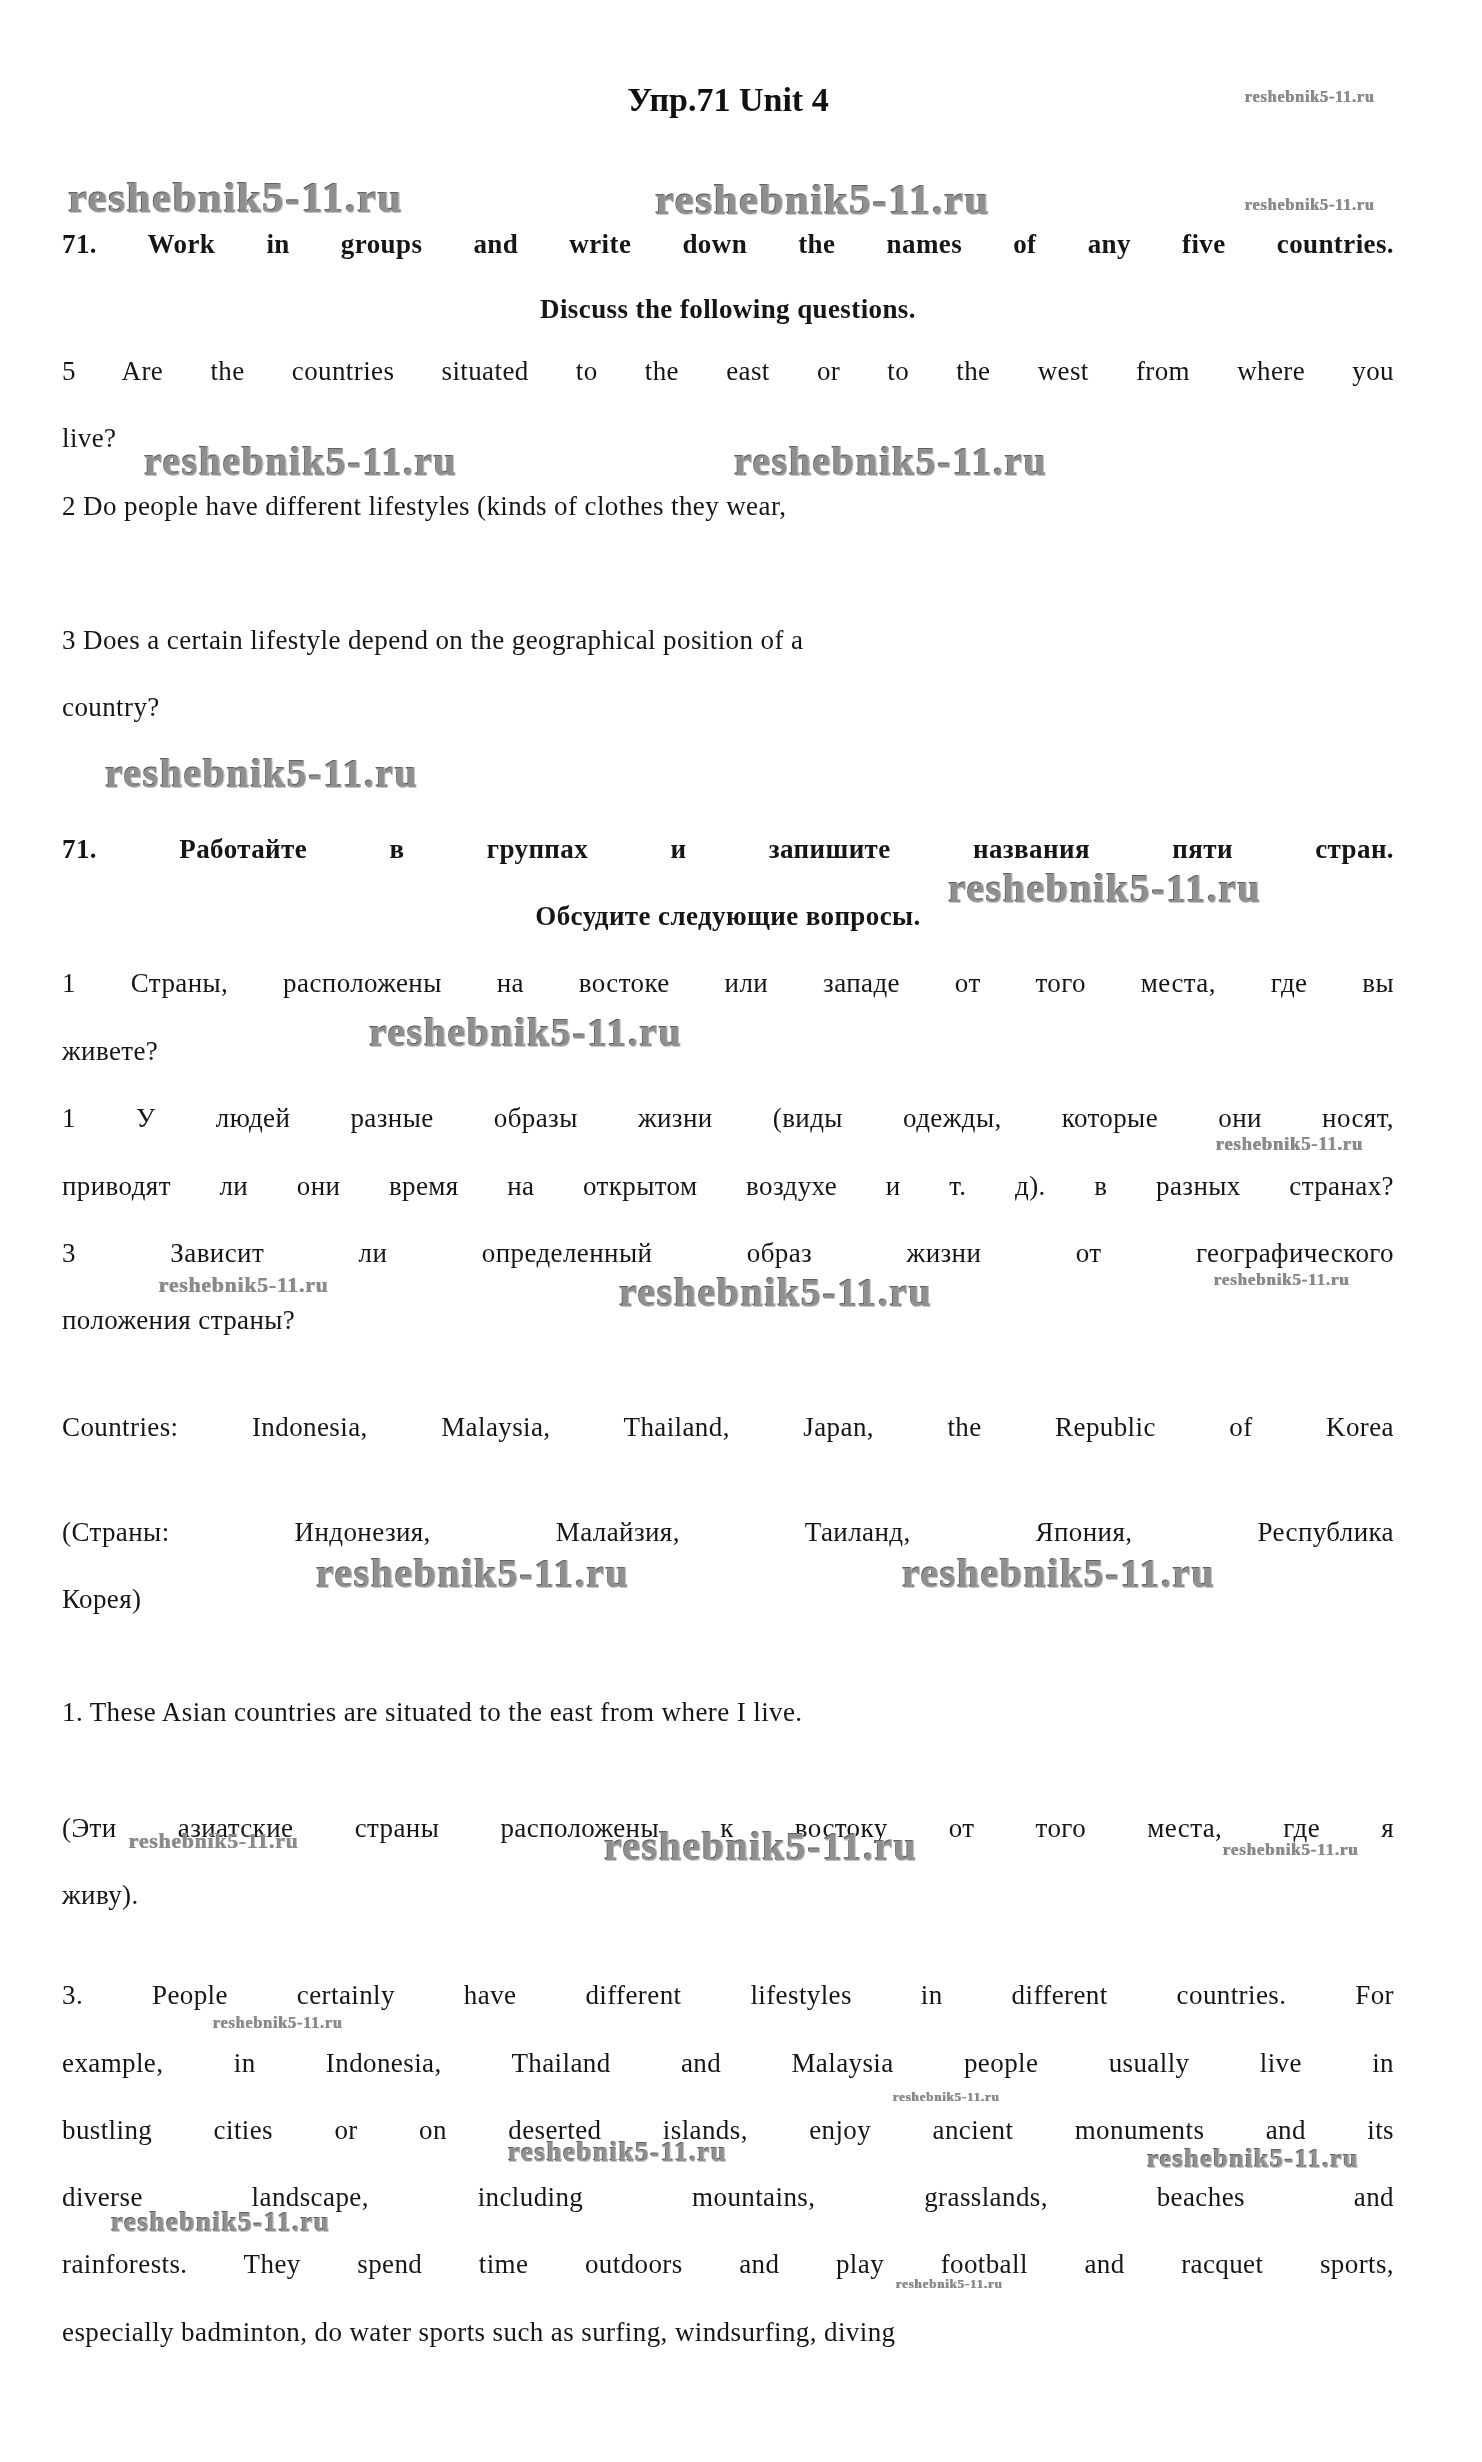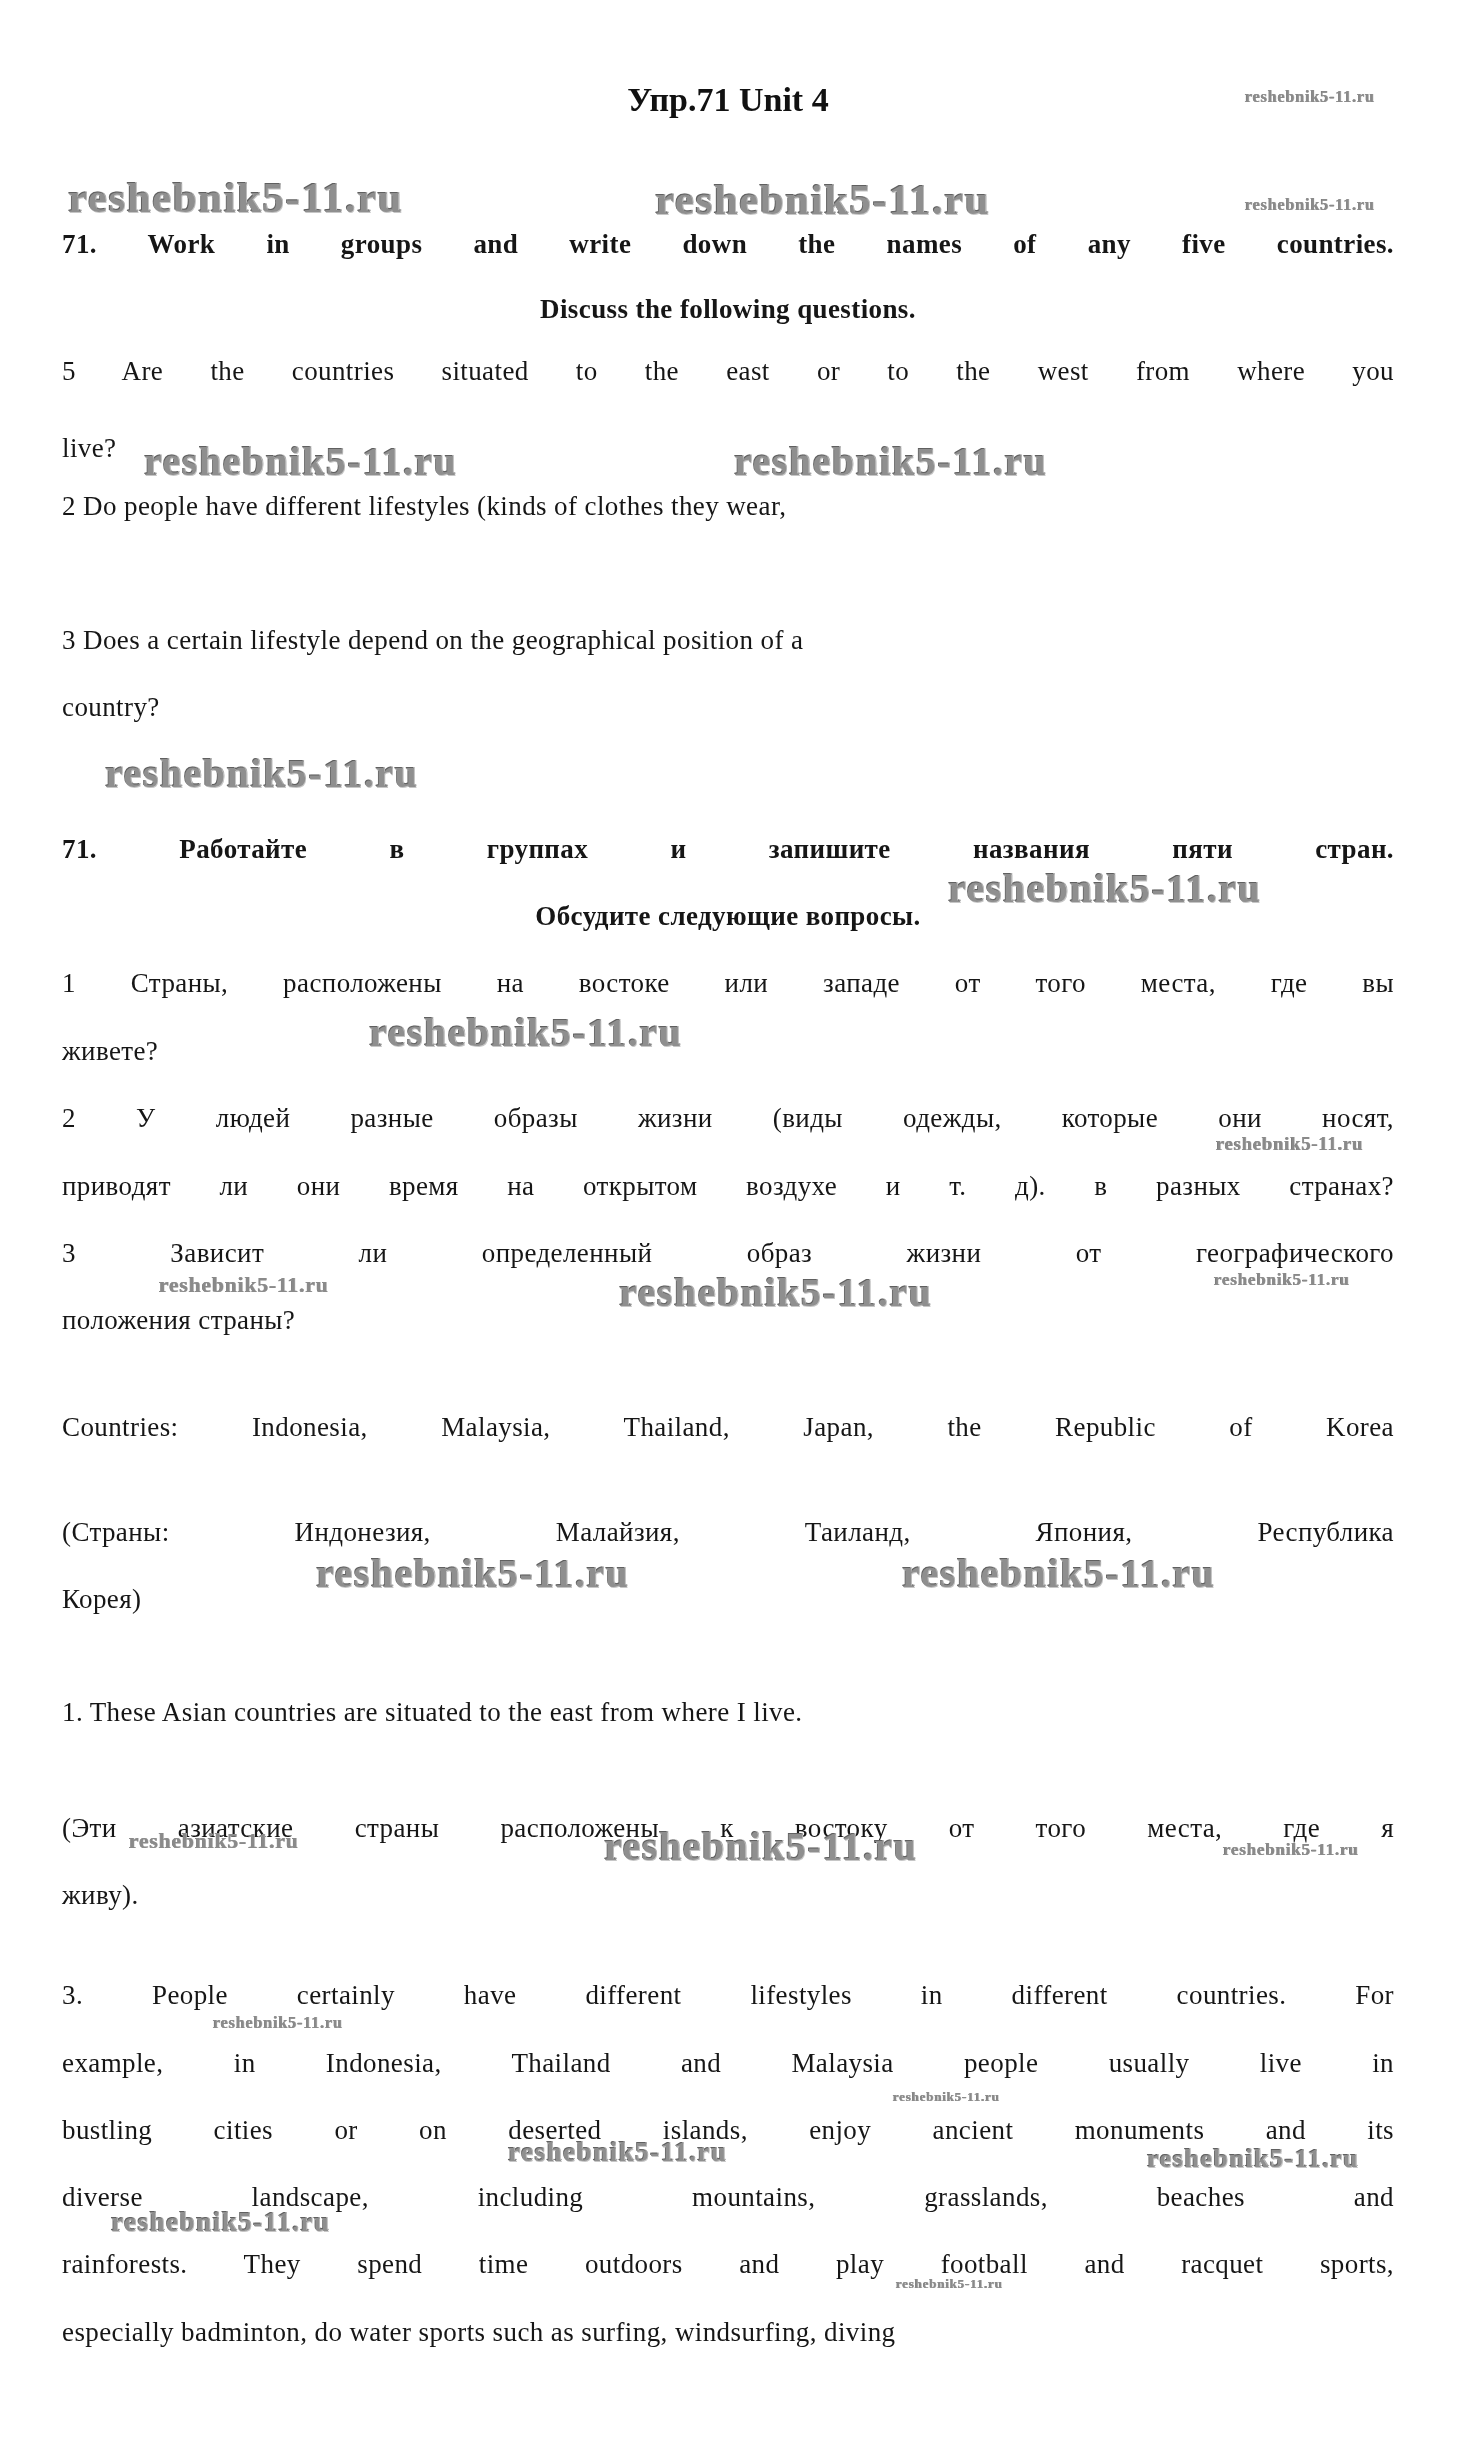--- a/index.html
+++ b/index.html
@@ -74,34 +74,34 @@
   <span class="wm sm" style="left:893px; top:2089px; font-size:13px">reshebnik5-11.ru</span>
   <span class="wm" style="left:508px;  top:2137px; font-size:27px">reshebnik5-11.ru</span>
   <span class="wm" style="left:1147px; top:2144px; font-size:26px">reshebnik5-11.ru</span>
   <span class="wm" style="left:111px;  top:2207px; font-size:27px">reshebnik5-11.ru</span>
   <span class="wm sm" style="left:896px; top:2276px; font-size:13px">reshebnik5-11.ru</span>
 
   <div class="line bold just" style="top:223px">71. Work in groups and write down the names of any five countries.</div>
   <div class="line bold" style="top:288px">Discuss the following questions.</div>
 
   <div class="line just" style="top:350px">5 Are the countries situated to the east or to the west from where you</div>
-  <div class="line" style="top:427px">live?</div>
+  <div class="line" style="top:417px">live?</div>
 
   <div class="line" style="top:485px">2 Do people have different lifestyles (kinds of clothes they wear,</div>
 
   <div class="line" style="top:619px">3 Does a certain lifestyle depend on the geographical position of a</div>
   <div class="line" style="top:686px">country?</div>
 
   <div class="line bold just" style="top:828px">71. Работайте в группах и запишите названия пяти стран.</div>
   <div class="line bold" style="top:895px">Обсудите следующие вопросы.</div>
 
   <div class="line just" style="top:962px">1 Страны, расположены на востоке или западе от того места, где вы</div>
   <div class="line" style="top:1030px">живете?</div>
 
-  <div class="line just" style="top:1097px">2 У людей разные образы жизни (виды одежды, которые они носят,</div>
+  <div class="line just" style="top:1097px">1 У людей разные образы жизни (виды одежды, которые они носят,</div>
   <div class="line just" style="top:1165px">приводят ли они время на открытом воздухе и т. д). в разных странах?</div>
 
   <div class="line just" style="top:1232px">3 Зависит ли определенный образ жизни от географического</div>
   <div class="line" style="top:1299px">положения страны?</div>
 
   <div class="line just" style="top:1511px">(Страны: Индонезия, Малайзия, Таиланд, Япония, Республика</div>
 
   <div class="line just" style="top:1406px">Countries: Indonesia, Malaysia, Thailand, Japan, the Republic of Korea</div>
   <div class="line" style="top:1578px">Корея)</div>
 

